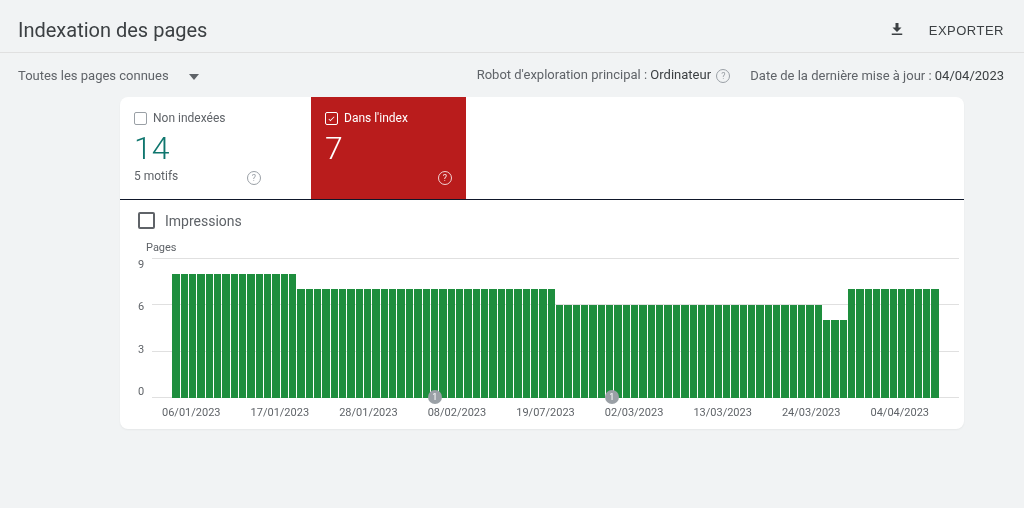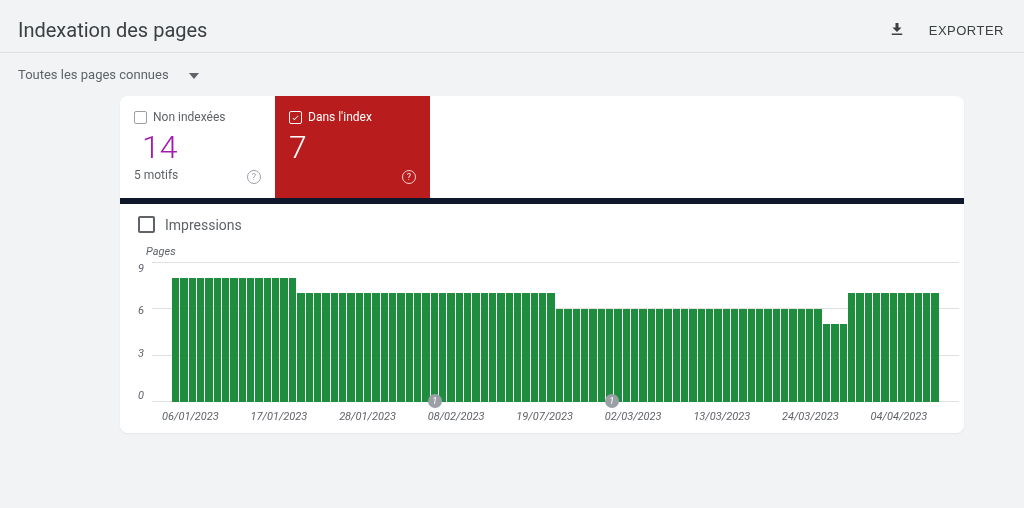--- a/index.html
+++ b/index.html
@@ -66,21 +66,22 @@
     cursor: pointer;
   }
   .card {
     background: #fff;
     border-radius: 8px;
     margin: 0 60px 0 120px;
     box-shadow: 0 1px 2px rgba(0,0,0,0.05);
   }
   .tabs-row {
     display: flex;
-    border-bottom: 6px solid #0f172a;
+    border-bottom: 1px solid #0f172a;
+    gap: 36px;
   }
   .tab {
     width: 155px;
     padding: 14px 14px 16px 14px;
     position: relative;
     cursor: pointer;
   }
   .tab .tab-head {
     display: flex; align-items: center; gap: 6px;
     font-size: 12px;
@@ -93,21 +94,21 @@
   }
   .tab.indexed { background: #b91c1c; color: #fff; }
   .tab.indexed .box { border-color: #fff; }
   .tab.indexed .box svg { width: 9px; height: 9px; fill: #fff; }
   .tab.non-indexed { color: #5f6368; }
   .tab .big-number {
     font-size: 32px;
     font-weight: 300;
     margin-top: 4px;
   }
-  .tab.non-indexed .big-number { color: #a21caf; margin-left: 8px; }
+  .tab.non-indexed .big-number { color: #0f766e; }
   .tab .sub-label { font-size: 12px; margin-top: 2px; }
   .tab .corner-help {
     position: absolute;
     right: 14px; bottom: 14px;
   }
   .tab.indexed .corner-help { border-color: rgba(255,255,255,0.8); color: rgba(255,255,255,0.9); }
   .impressions-row {
     display: flex; align-items: center;
     padding: 12px 18px;
     font-size: 14px;
@@ -115,21 +116,20 @@
     gap: 10px;
   }
   .checkbox-outline {
     width: 17px; height: 17px;
     border: 2px solid #5f6368;
     border-radius: 2px;
     cursor: pointer;
   }
   .chart-wrap {
     padding: 0px 5px 10px 18px;
-    font-style: italic;
   }
   .chart-axis-title {
     font-size: 11px;
     color: #5f6368;
     margin-bottom: 4px;
     margin-left: 8px;
   }
   .chart-grid {
     display: flex;
     height: 140px;
@@ -205,20 +205,29 @@
   </button>
 </div>
 
 <div class="subheader">
   <div class="filter-drop">
     <span>Toutes les pages connues</span>
     <span>
       <svg viewBox="0 0 10 6">
           <path d="M0 0l5 6 5-6z"></path>
         </svg>
+    </span>
+  </div>
+  <div class="meta-row">
+    <span>
+      <span class="label">Robot d'exploration principal : </span><span class="value">Ordinateur</span>
+      <span class="help-circle">?</span>
+    </span>
+    <span>
+      <span class="label">Date de la dernière mise à jour : </span><span class="value">04/04/2023</span>
     </span>
   </div>
 </div>
 
 <div class="card">
   <div class="tabs-row">
     <div class="tab non-indexed">
       <div class="tab-head">
         <span class="box"></span>
         <span>Non indexées</span>

